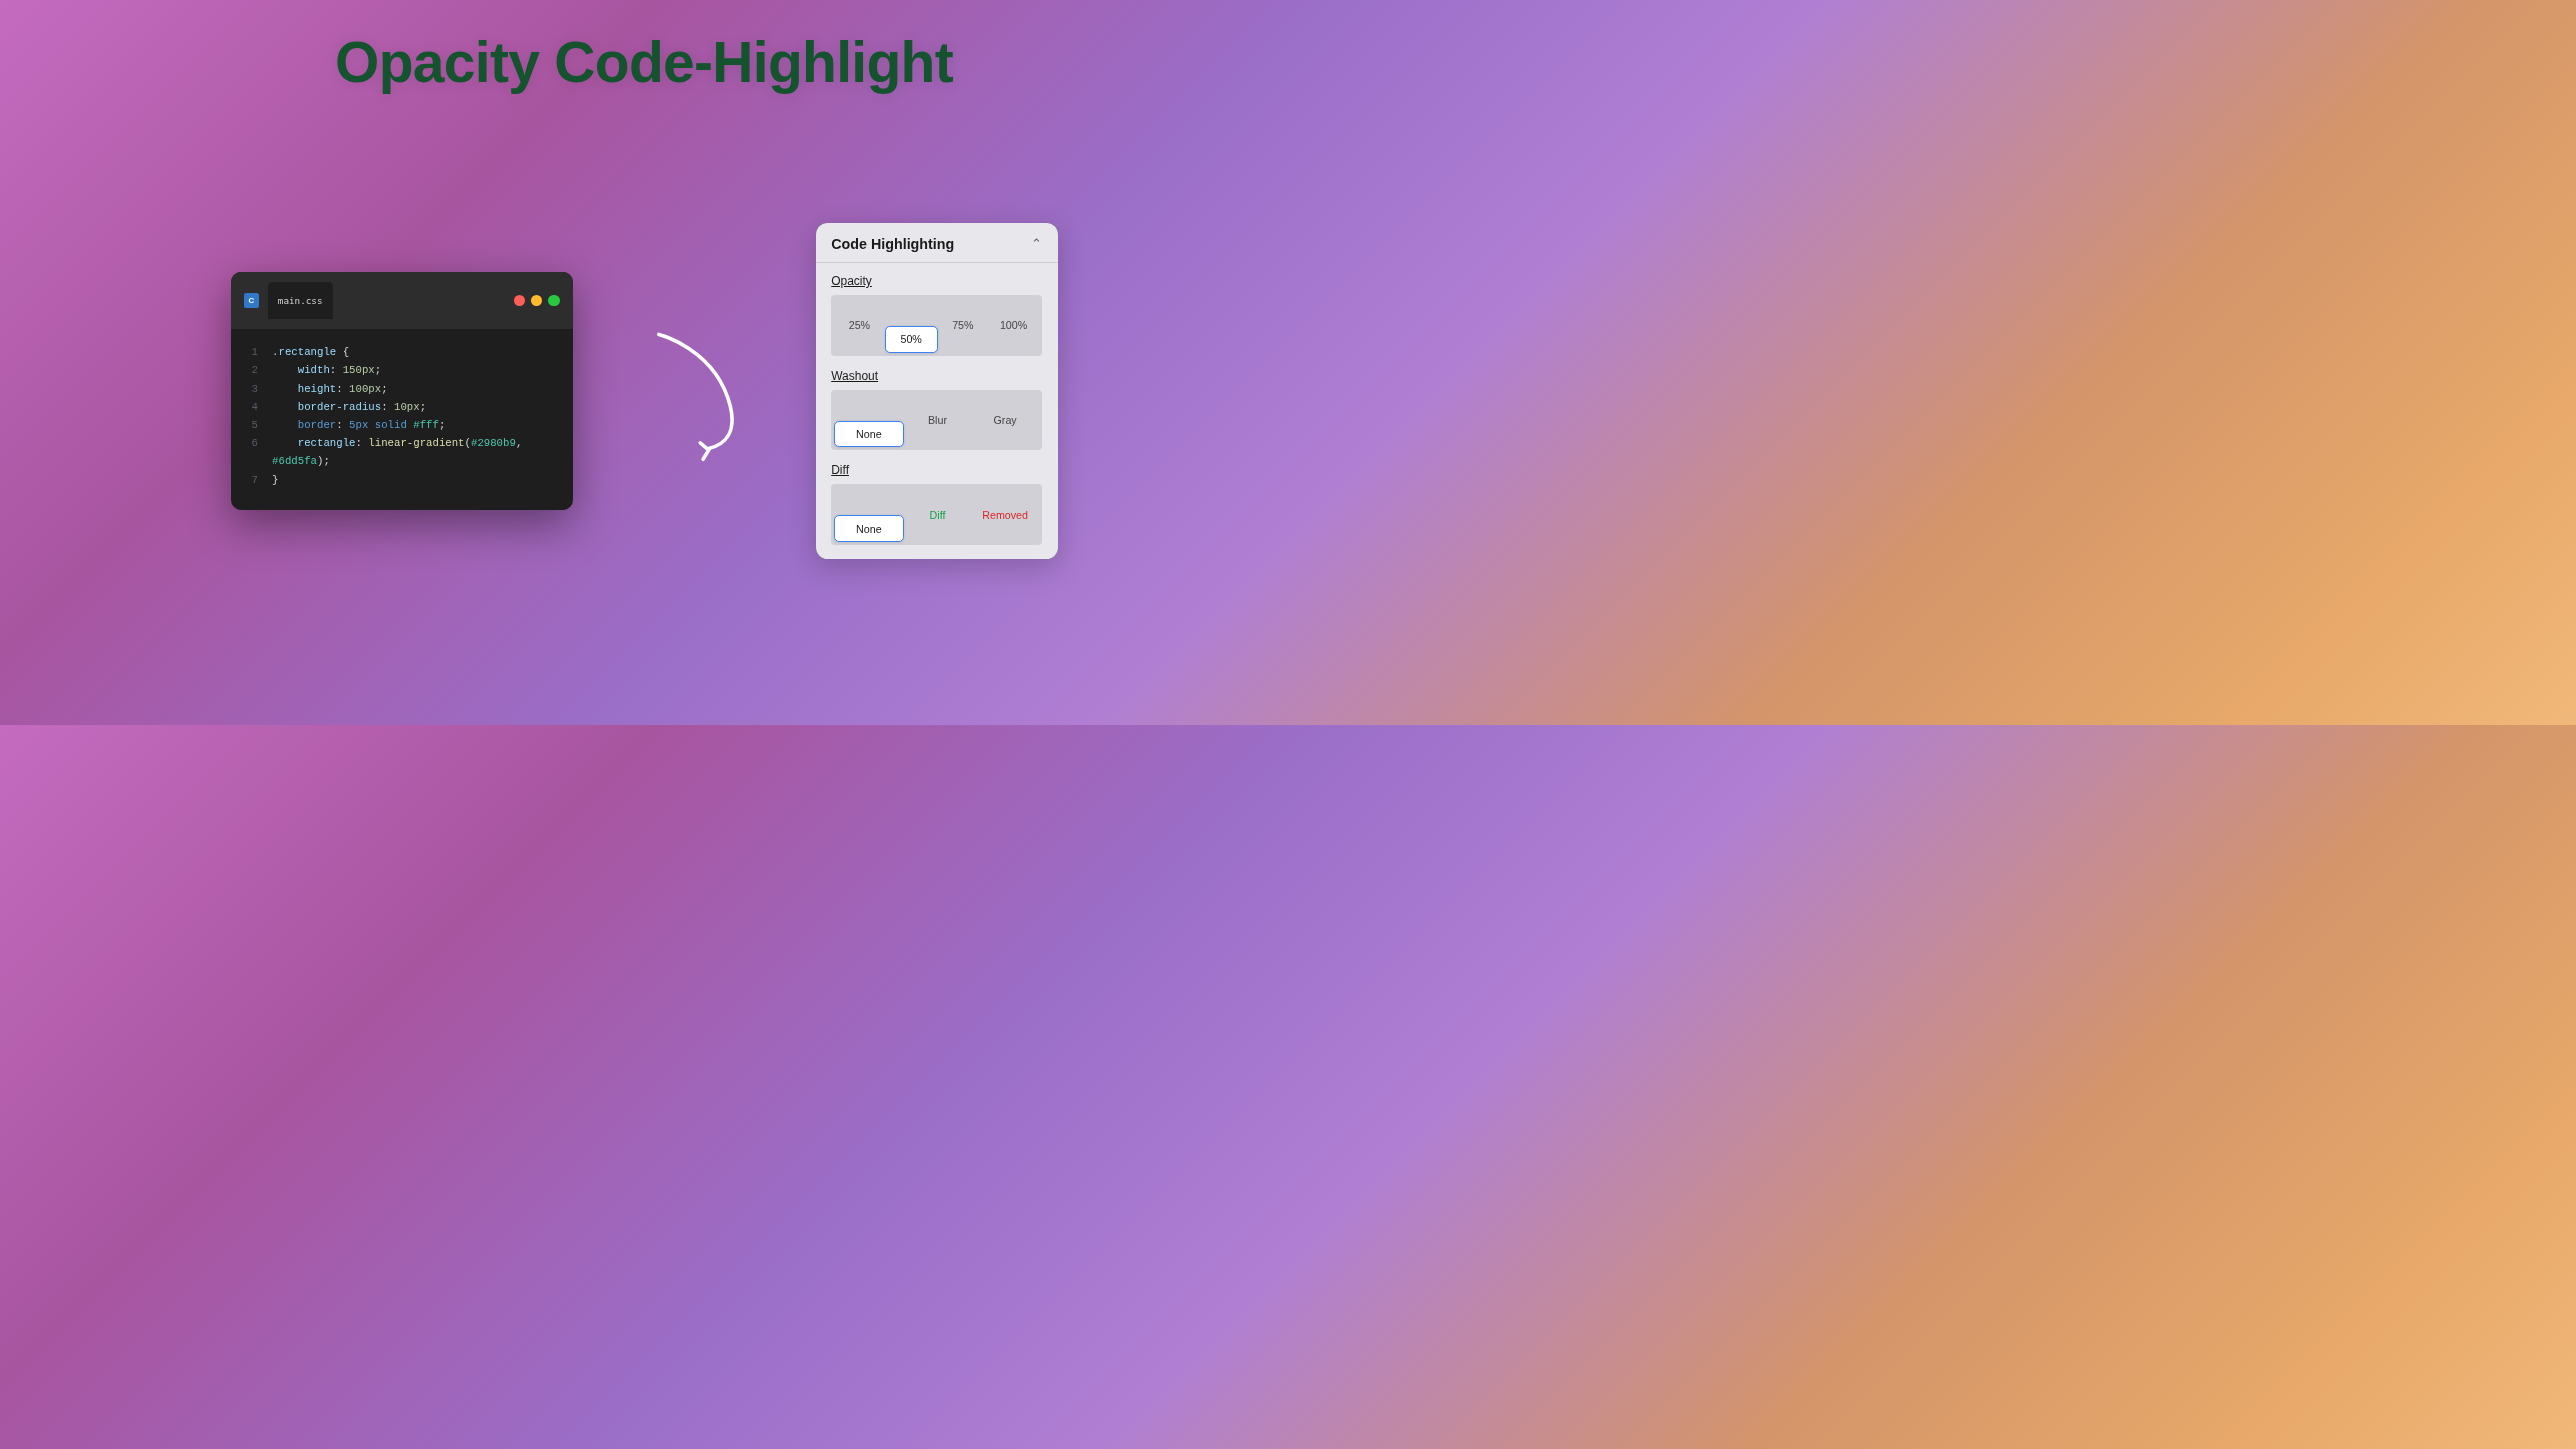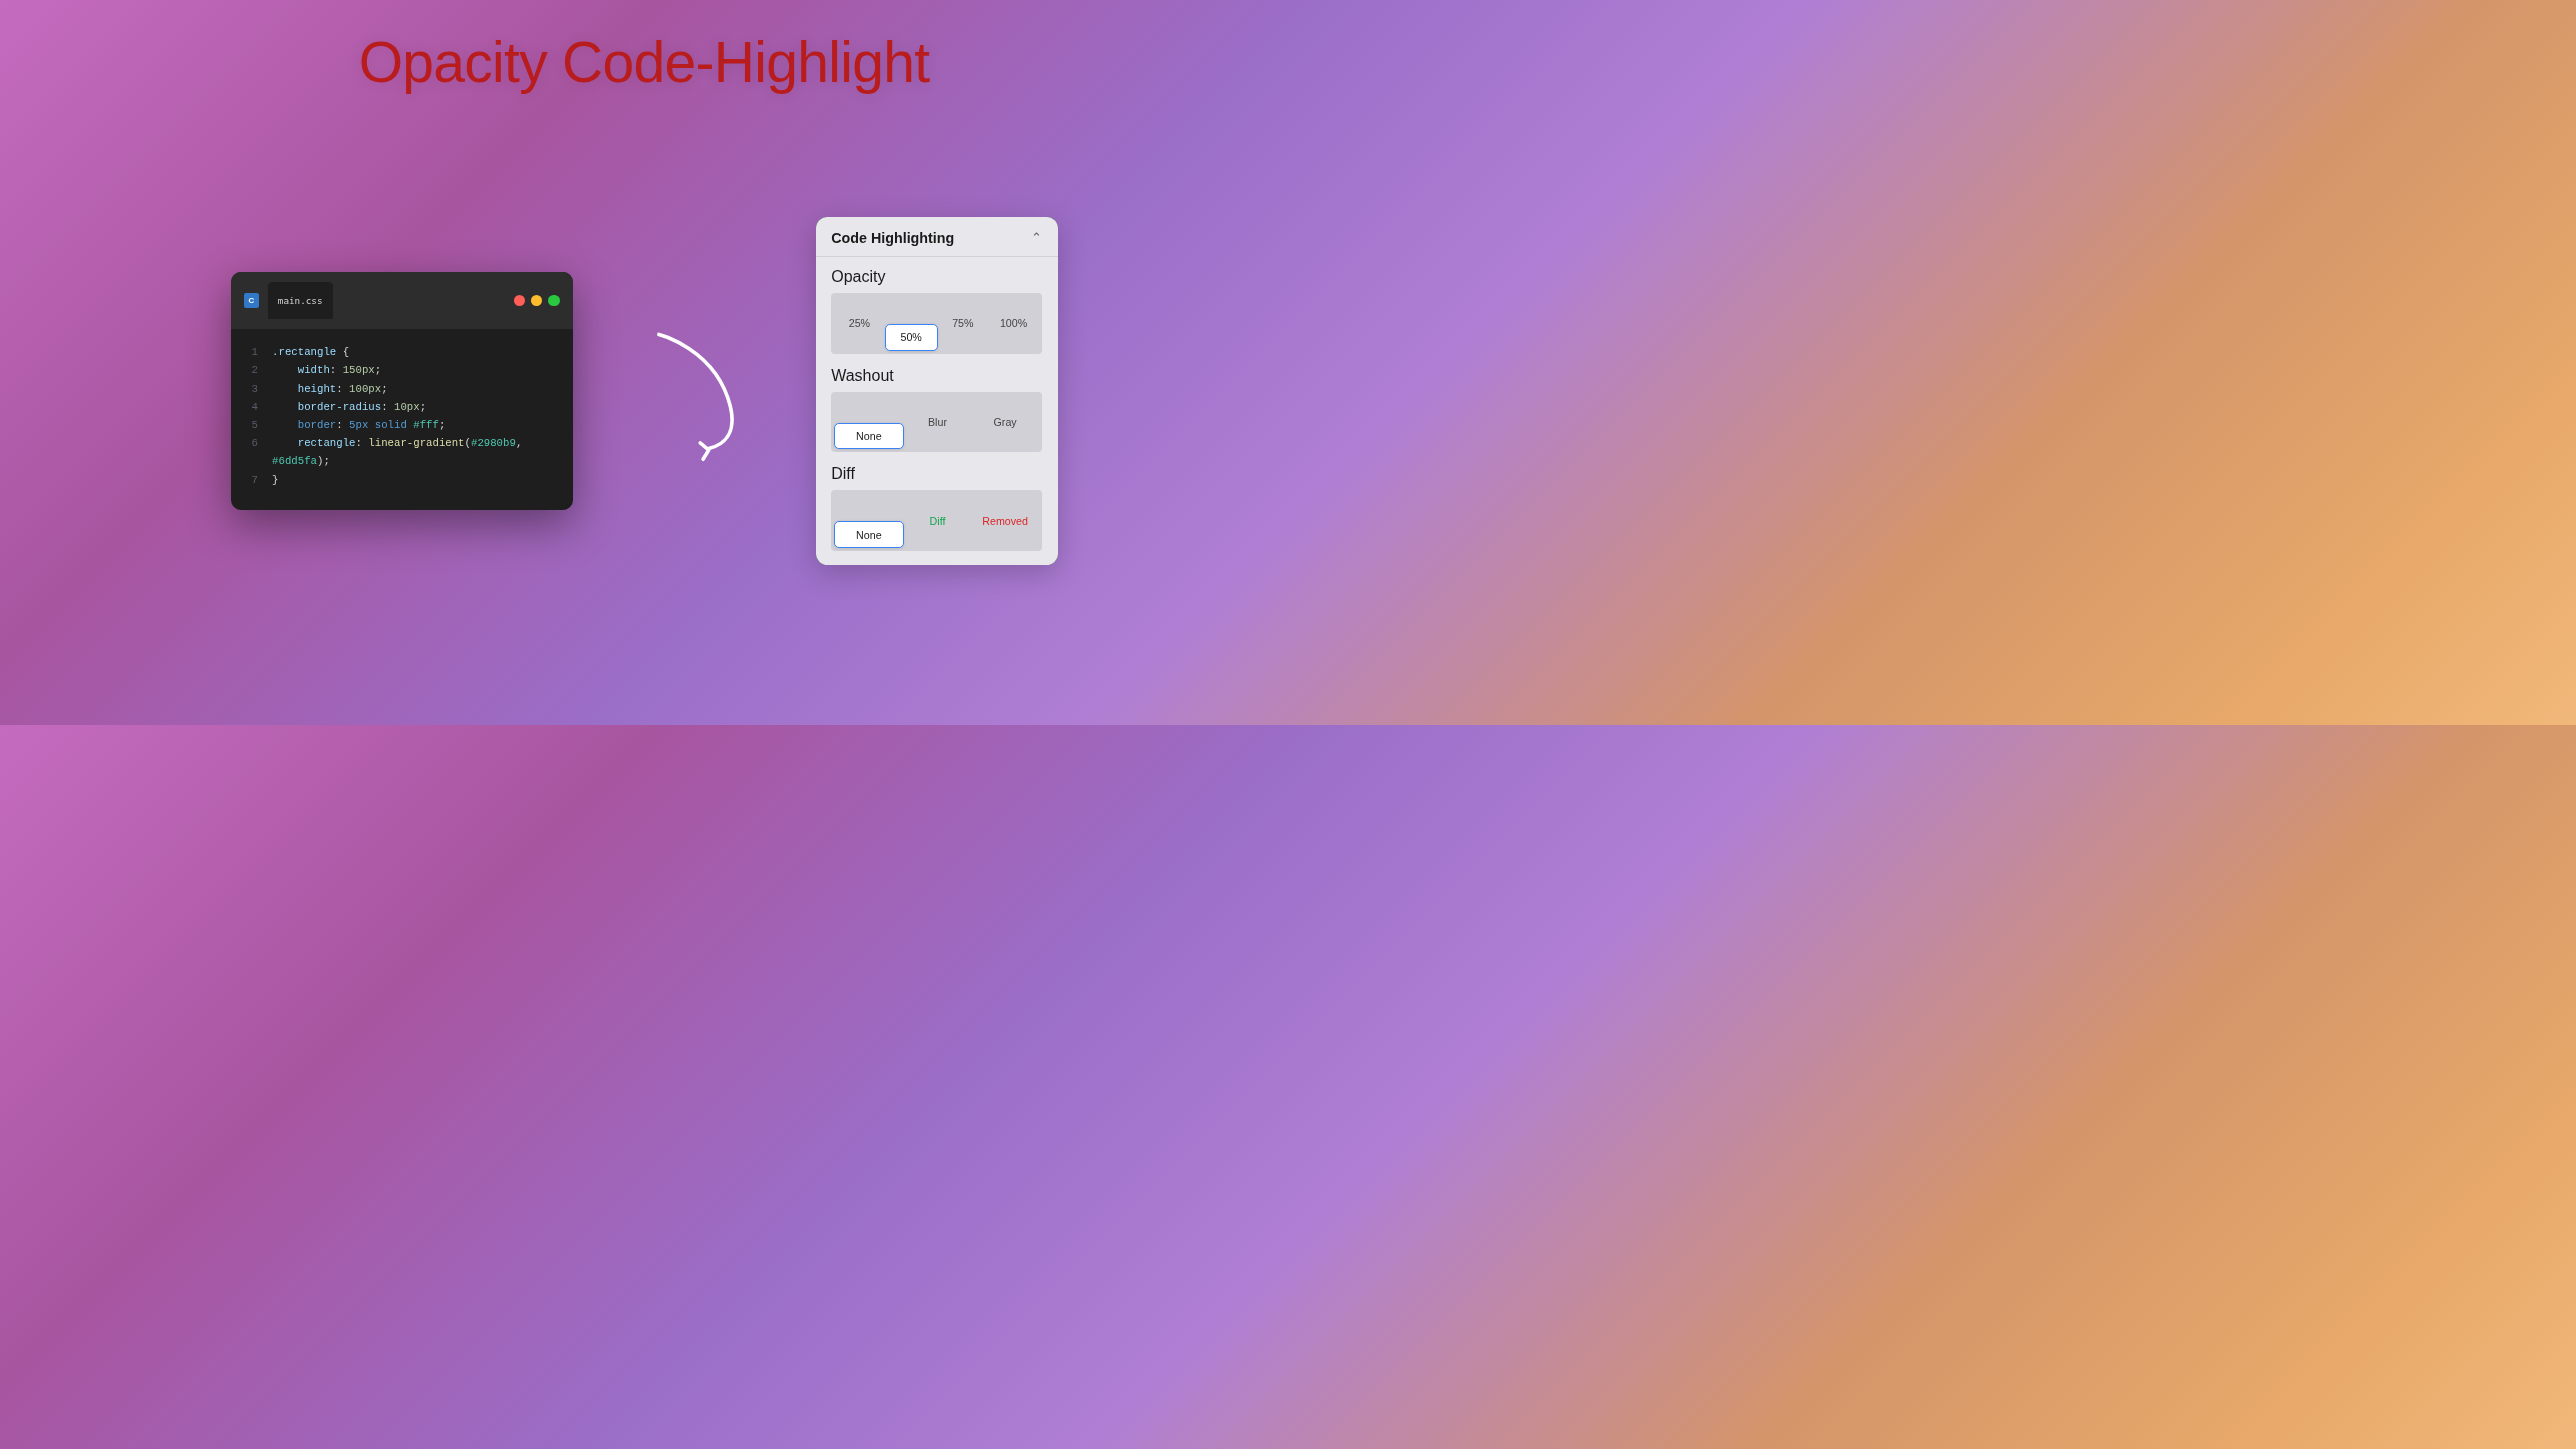--- a/index.html
+++ b/index.html
@@ -15,22 +15,22 @@
       overflow: hidden;
       position: relative;
     }
 
     .page-title {
       position: absolute;
       top: 28.5px;
       left: 50%;
       transform: translateX(-50%);
       font-size: 57px;
-      font-weight: 400;
-      color: #b91c1c;
+      font-weight: 700;
+      color: #14532d;
       white-space: nowrap;
       text-shadow: 0 1.4px 14.3px rgba(0,0,0,0.1);
       letter-spacing: -0.7px;
     }
 
     .content-area {
       display: flex;
       align-items: center;
       gap: 43px;
       margin-top: 57px;
@@ -152,24 +152,25 @@
       color: #666;
       font-size: 13px;
     }
 
     .panel-body {
       padding: 11.4px 15.7px 14.3px 15.7px;
       background: #e8e8ec;
     }
 
     .section-label {
-      font-size: 16px;
+      font-size: 12px;
       font-weight: 500;
       color: #1a1a1a;
       margin-bottom: 7.1px;
+      text-decoration: underline;
     }
 
     .button-group {
       display: flex;
       gap: 0;
       background: #d0d0d6;
       border-radius: 4px;
       padding: 2.9px;
       margin-bottom: 13px;
     }

